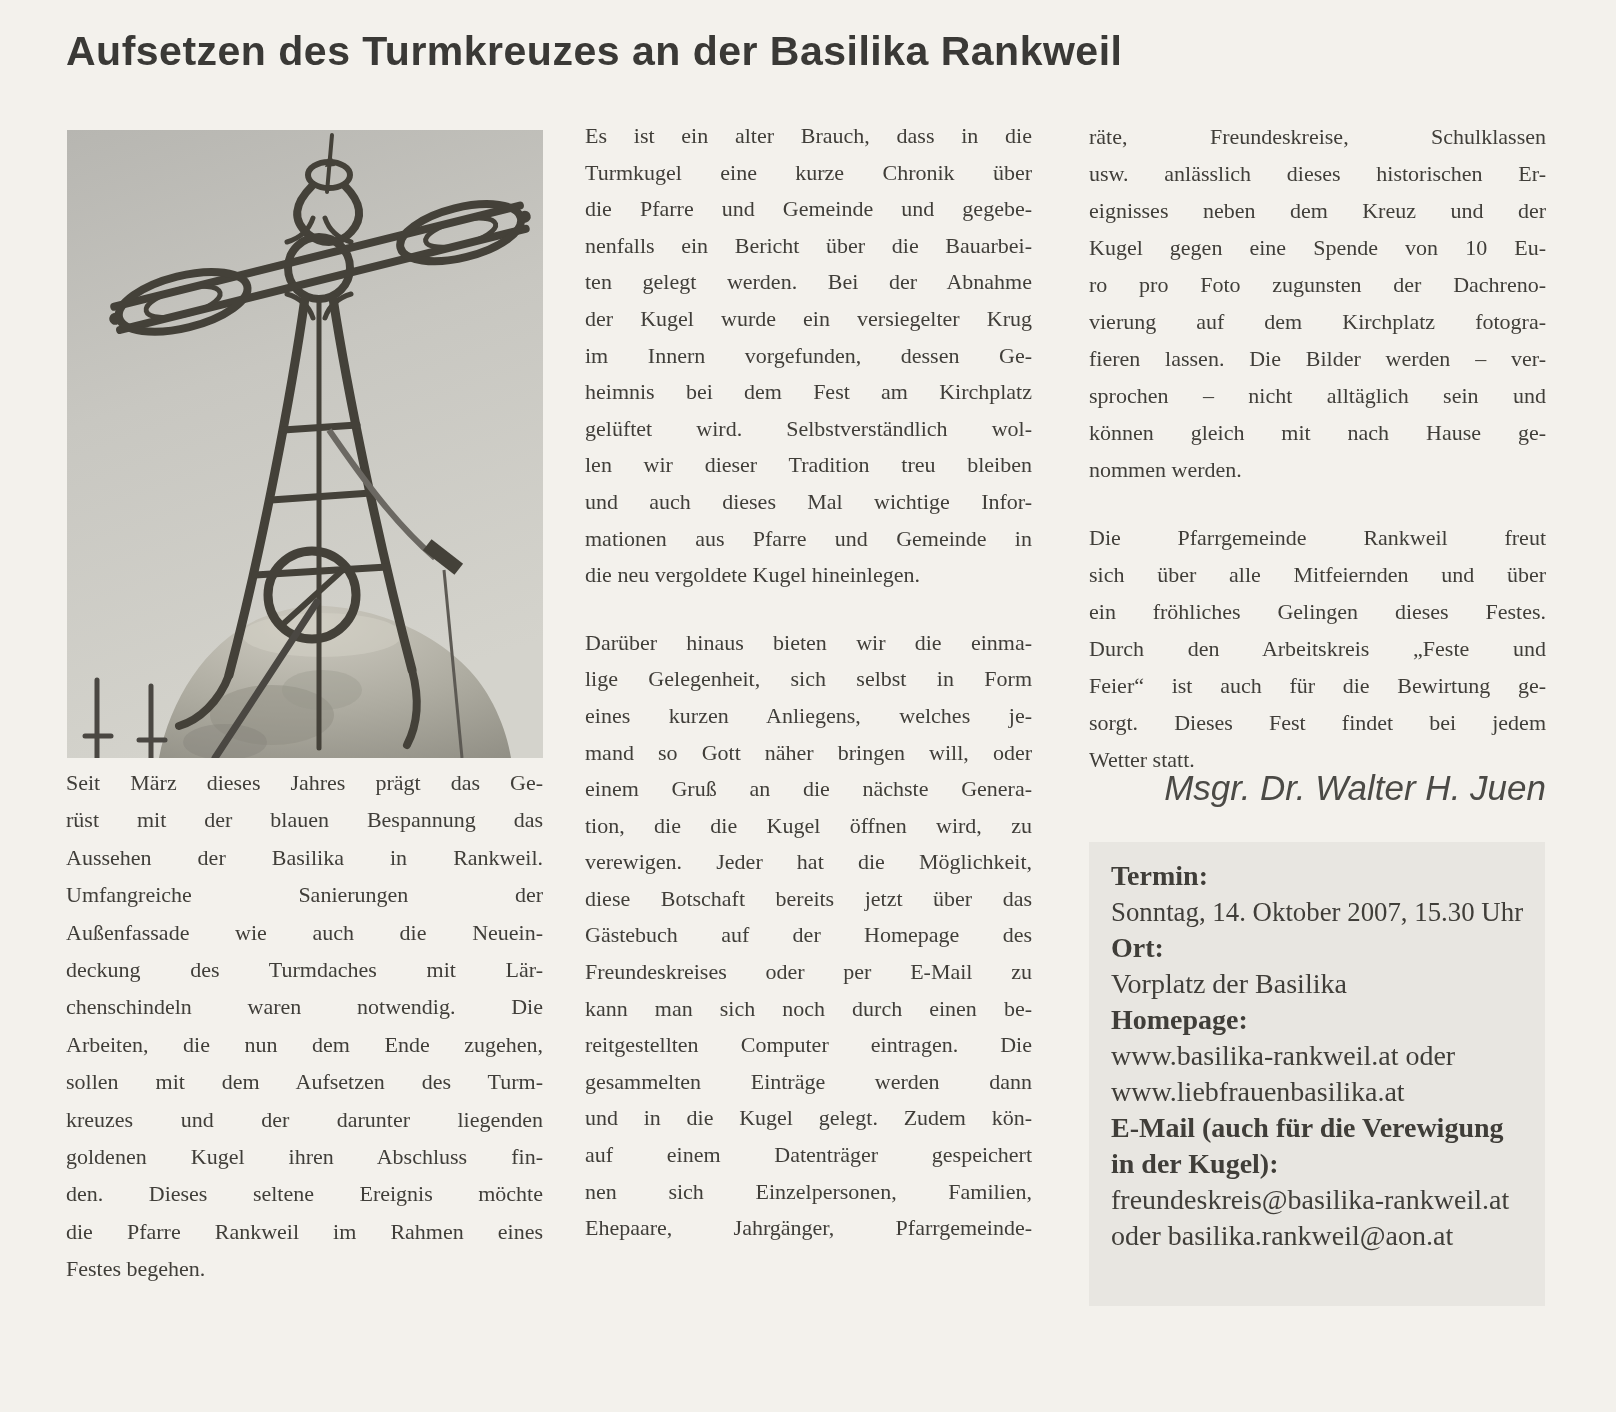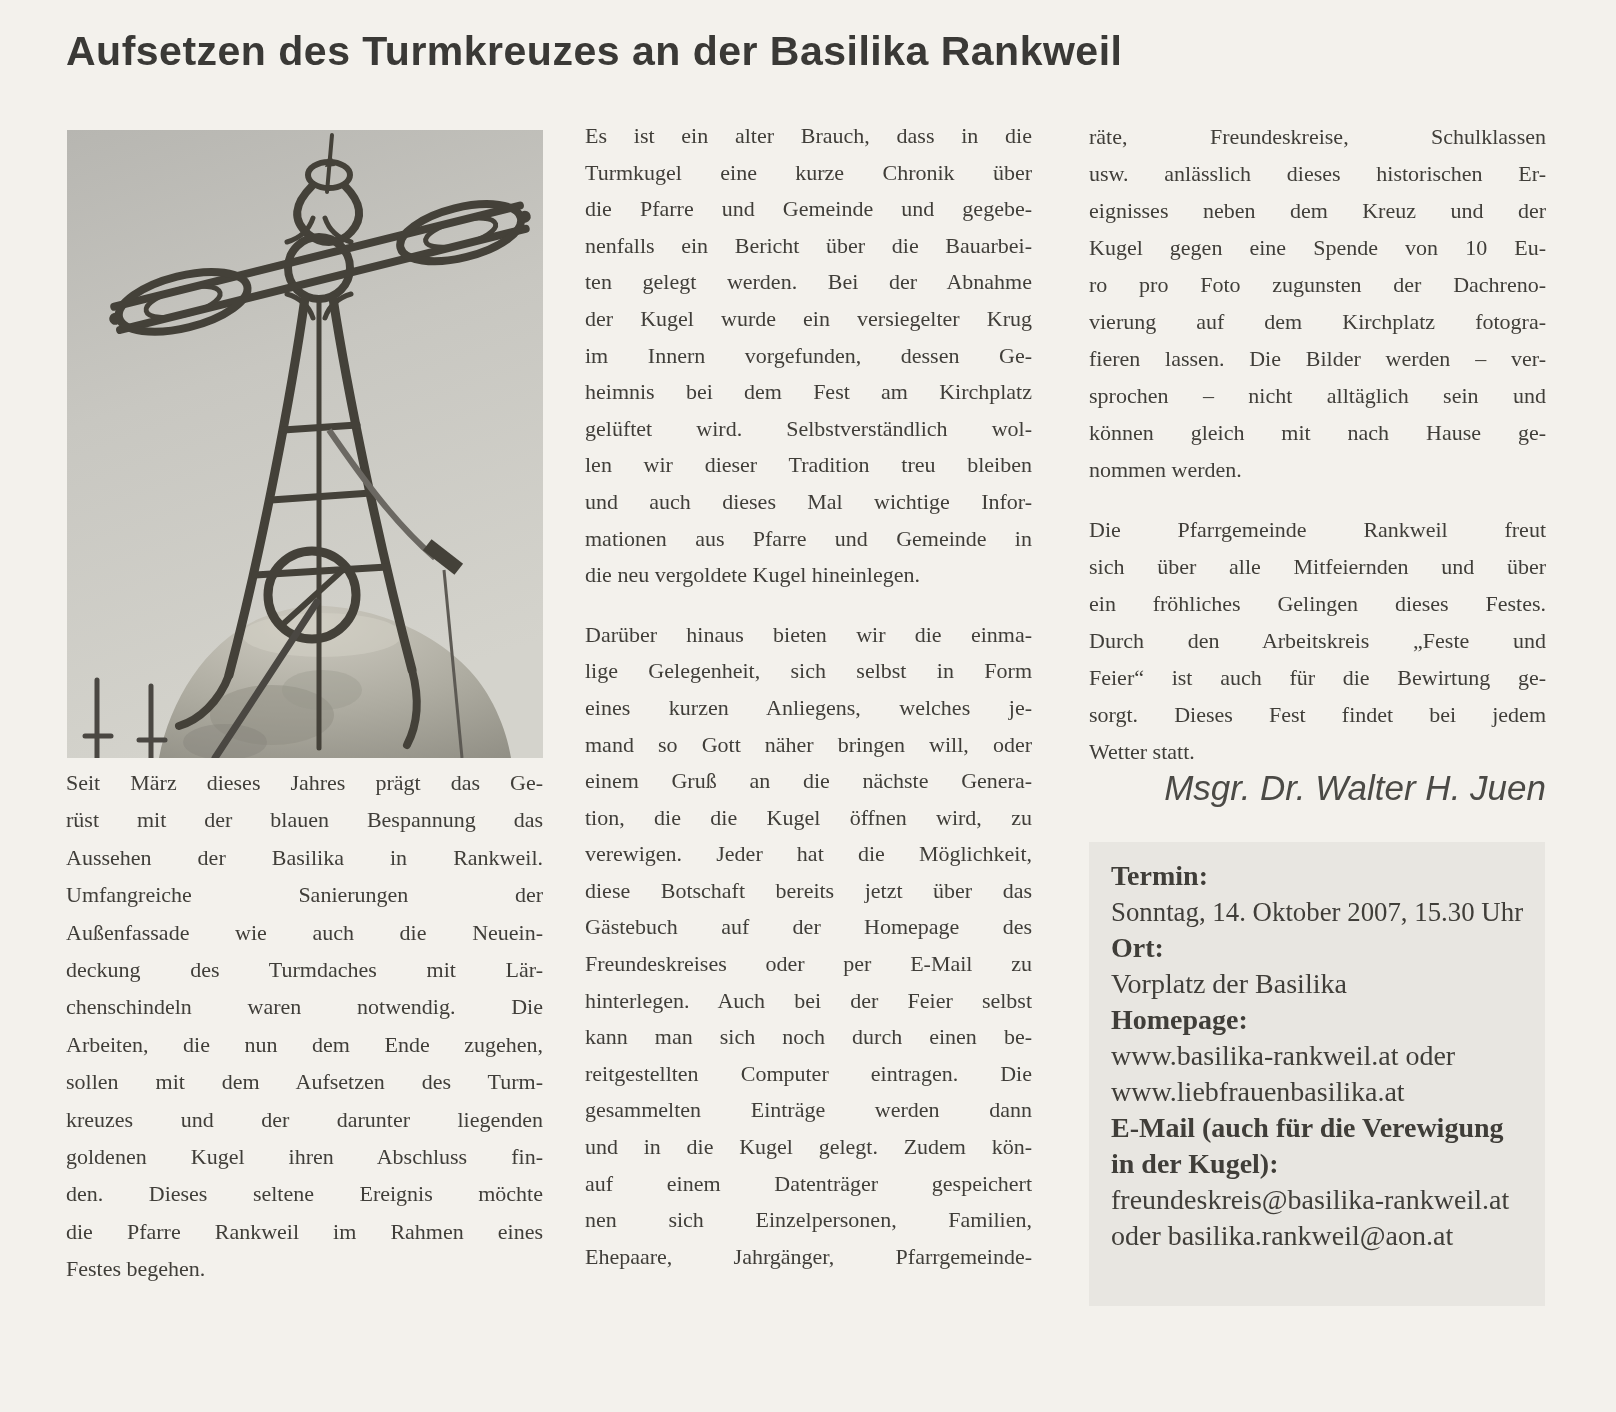--- a/index.html
+++ b/index.html
@@ -25,21 +25,21 @@
   .ironf{fill:var(--photo_iron)}
 
   .col{position:absolute;font-size:22px}
   .col1{left:66px;top:764px;width:477px}
   .col2{left:585px;top:118px;width:447px}
   .col3{left:1089px;top:118px;width:457px}
   .ln{display:block;line-height:37.4px;white-space:nowrap}
   .col2 .ln{line-height:36.6px}
   .col3 .ln{line-height:37px}
   .just{text-align:justify;text-align-last:justify}
-  .para + .para{margin-top:23px}
+  .para + .para{margin-top:31px}
 
   .author{
     position:absolute;left:1089px;top:768px;width:457px;text-align:right;
     font-family:"Liberation Sans","DejaVu Sans",sans-serif;font-style:italic;
     font-size:35px;color:var(--byline);
   }
   .infobox{
     position:absolute;left:1089px;top:842px;width:456px;height:464px;
     background:var(--box_bg);padding:16px 22px;
   }
@@ -174,21 +174,20 @@
         <div class="ln fitline just">Darüber hinaus bieten wir die einma-</div>
         <div class="ln fitline just">lige Gelegenheit, sich selbst in Form</div>
         <div class="ln fitline just">eines kurzen Anliegens, welches je-</div>
         <div class="ln fitline just">mand so Gott näher bringen will, oder</div>
         <div class="ln fitline just">einem Gruß an die nächste Genera-</div>
         <div class="ln fitline just">tion, die die Kugel öffnen wird, zu</div>
         <div class="ln fitline just">verewigen. Jeder hat die Möglichkeit,</div>
         <div class="ln fitline just">diese Botschaft bereits jetzt über das</div>
         <div class="ln fitline just">Gästebuch auf der Homepage des</div>
         <div class="ln fitline just">Freundeskreises oder per E-Mail zu</div>
-        <div class="ln fitline just">hinterlegen. Auch bei der Feier selbst</div>
         <div class="ln fitline just">kann man sich noch durch einen be-</div>
         <div class="ln fitline just">reitgestellten Computer eintragen. Die</div>
         <div class="ln fitline just">gesammelten Einträge werden dann</div>
         <div class="ln fitline just">und in die Kugel gelegt. Zudem kön-</div>
         <div class="ln fitline just">auf einem Datenträger gespeichert</div>
         <div class="ln fitline just">nen sich Einzelpersonen, Familien,</div>
         <div class="ln fitline just">Ehepaare, Jahrgänger, Pfarrgemeinde-</div>
       </div>
     </div>
 

